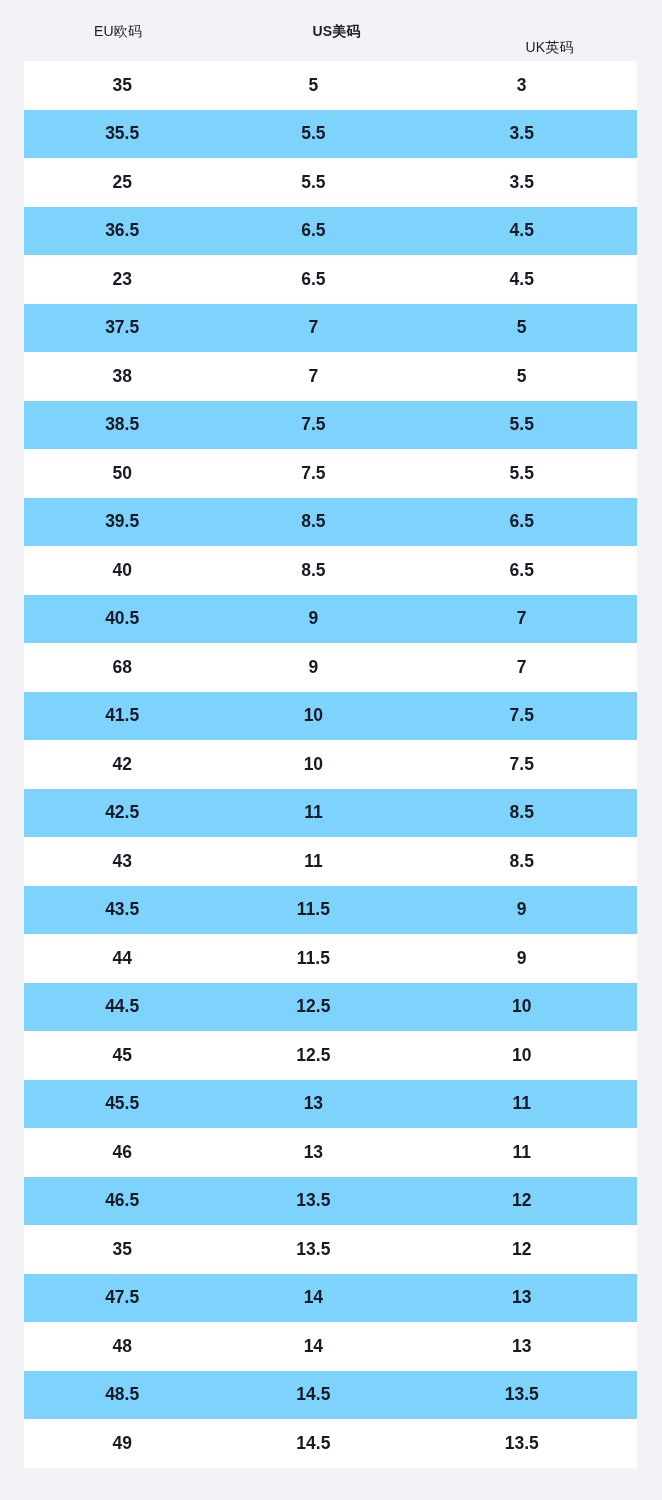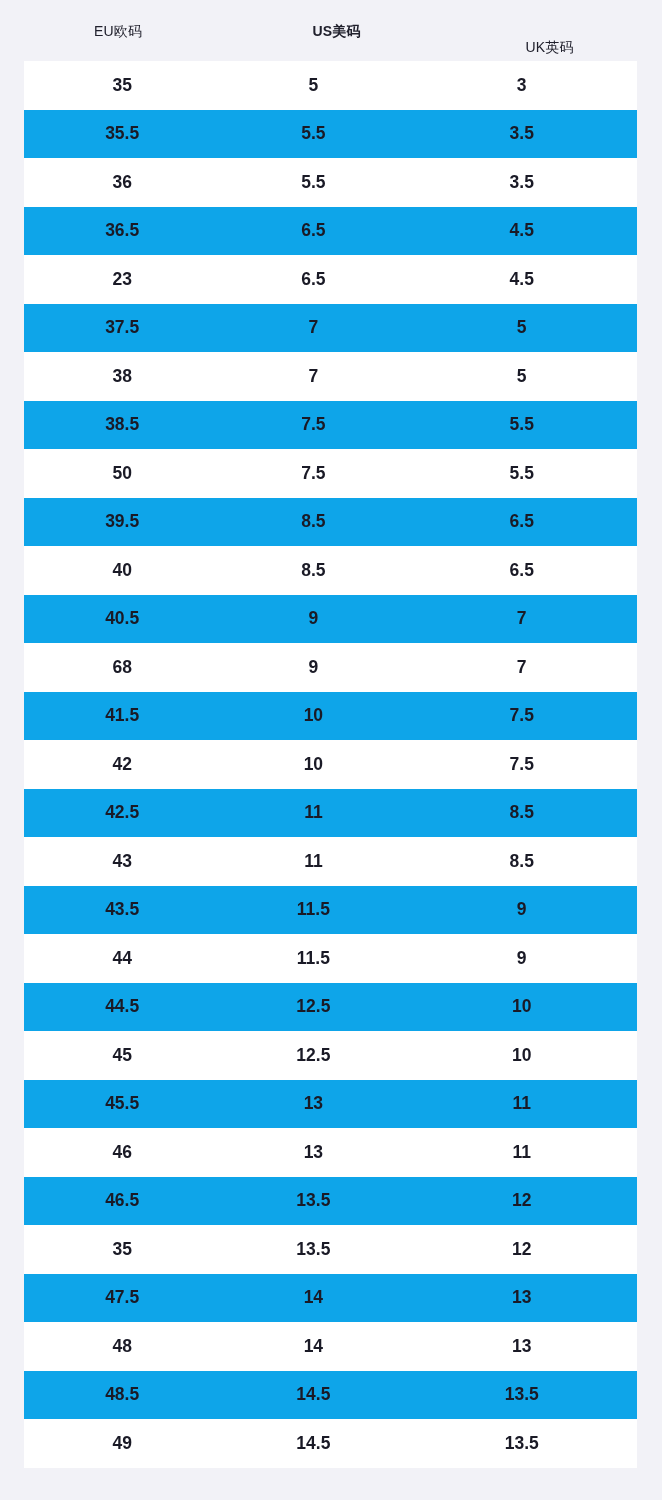--- a/index.html
+++ b/index.html
@@ -56,21 +56,21 @@
     align-items: center;
     height: 48.5px;
     width: 613px;
     margin-left: 24px;
     box-sizing: border-box;
   }
   .row.odd .band {
     background: #ffffff;
   }
   .row.even .band {
-    background: #0ea5e9;
+    background: #7dd3fc;
   }
   .row .cell {
     font-size: 17.5px;
     font-weight: 700;
     color: #1a1a26;
     text-align: center;
     line-height: 1;
   }
 
   
@@ -110,21 +110,21 @@
       </div>
       <div class="row even">
         <div class="band">
           <div class="cell col-eu">35.5</div>
           <div class="cell col-us">5.5</div>
           <div class="cell col-uk">3.5</div>
         </div>
       </div>
       <div class="row odd">
         <div class="band">
-          <div class="cell col-eu">36</div>
+          <div class="cell col-eu">25</div>
           <div class="cell col-us">5.5</div>
           <div class="cell col-uk">3.5</div>
         </div>
       </div>
       <div class="row even">
         <div class="band">
           <div class="cell col-eu">36.5</div>
           <div class="cell col-us">6.5</div>
           <div class="cell col-uk">4.5</div>
         </div>

